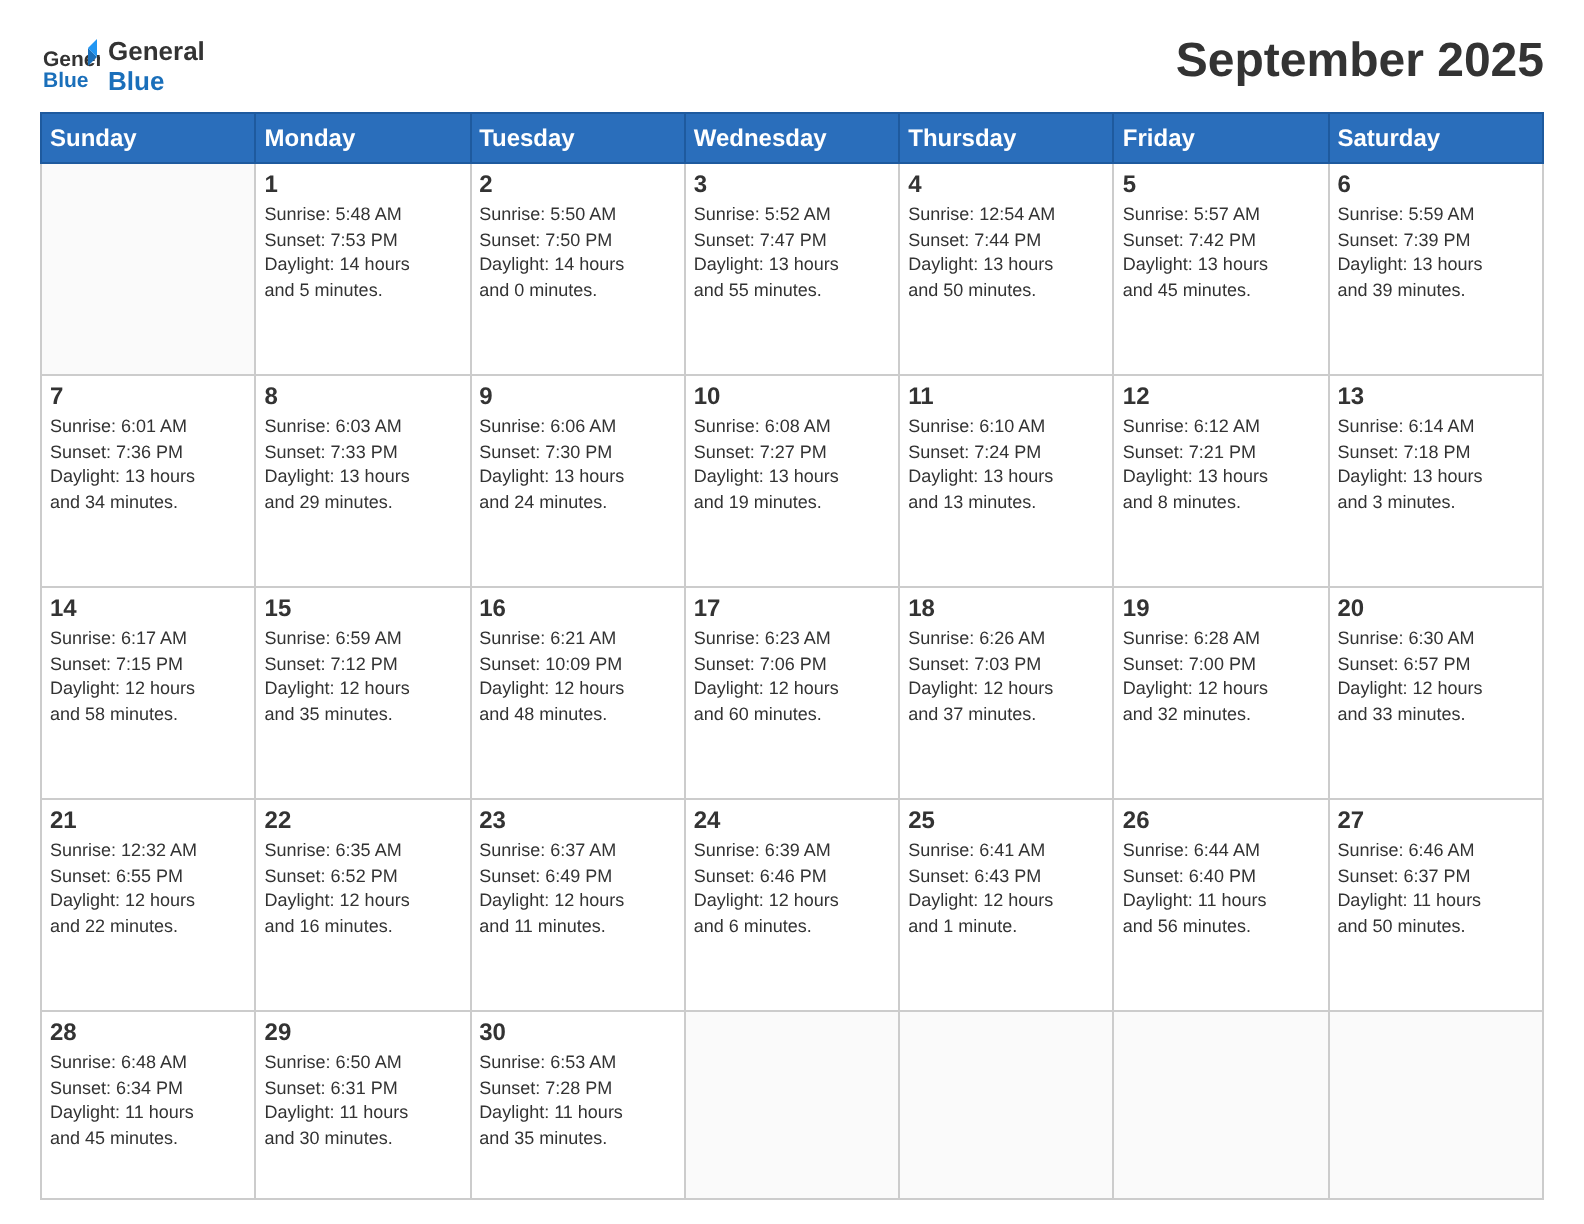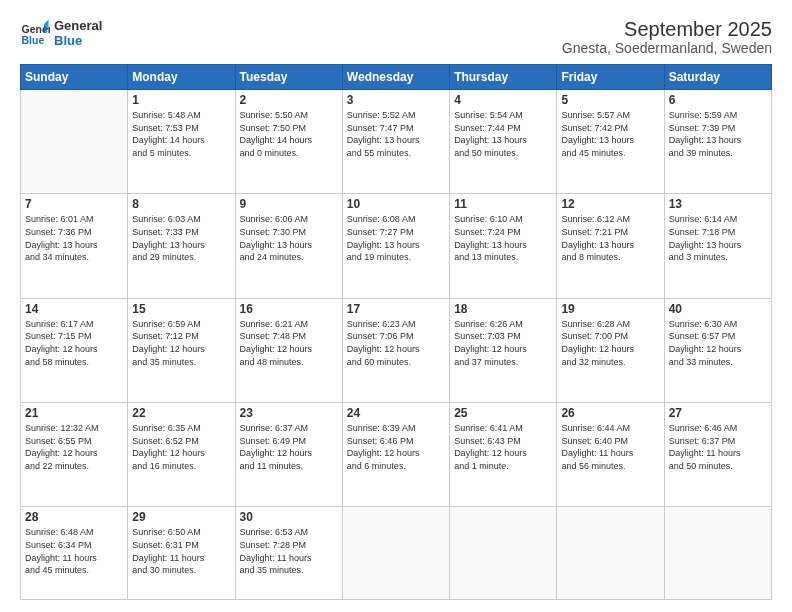--- a/index.html
+++ b/index.html
@@ -29,24 +29,25 @@
       gap: 4px;
     }
     .logo-icon {
       width: 30px;
       height: 30px;
     }
     .title-block {
       text-align: right;
     }
     .month-title {
-      font-size: 20px;
-      font-weight: normal;
+      font-size: 24px;
+      font-weight: bold;
       color: #333;
       line-height: 1.1;
+      text-align: center;
     }
     .subtitle {
       font-size: 14px;
       color: #555;
     }
     .calendar {
       flex: 1;
       border: 1px solid #ccc;
       border-collapse: collapse;
       width: 100%;
@@ -99,21 +100,20 @@
         <path d="M32 8 L38 14 L32 20 Z" fill="#1a6fba"></path>
         <path d="M32 8 L38 2 L38 14 Z" fill="#2196f3"></path>
       </svg>
       <div>
         <div style="font-size:13px;font-weight:bold;color:#333;">General</div>
         <div style="font-size:13px;font-weight:bold;color:#1a6fba;">Blue</div>
       </div>
     </div>
     <div class="title-block">
       <div class="month-title">September 2025</div>
-      <div class="subtitle">Gnesta, Soedermanland, Sweden</div>
     </div>
   </div>
 
   <table class="calendar">
     <thead>
       <tr>
 
       <th>Sunday</th>
           <th>Monday</th>
           <th>Tuesday</th>
@@ -134,21 +134,21 @@
           <td>
             <span class="day-num">2</span>
             <div class="day-info"><span>Sunrise: 5:50 AM</span><br><span>Sunset: 7:50 PM</span><br><span>Daylight: 14 hours</span><br><span>and 0 minutes.</span></div>
           </td>
           <td>
             <span class="day-num">3</span>
             <div class="day-info"><span>Sunrise: 5:52 AM</span><br><span>Sunset: 7:47 PM</span><br><span>Daylight: 13 hours</span><br><span>and 55 minutes.</span></div>
           </td>
           <td>
             <span class="day-num">4</span>
-            <div class="day-info"><span>Sunrise: 5:54 AM</span><br><span>Sunset: 7:44 PM</span><br><span>Daylight: 13 hours</span><br><span>and 50 minutes.</span></div>
+            <div class="day-info"><span>Sunrise: 12:54 AM</span><br><span>Sunset: 7:44 PM</span><br><span>Daylight: 13 hours</span><br><span>and 50 minutes.</span></div>
           </td>
           <td>
             <span class="day-num">5</span>
             <div class="day-info"><span>Sunrise: 5:57 AM</span><br><span>Sunset: 7:42 PM</span><br><span>Daylight: 13 hours</span><br><span>and 45 minutes.</span></div>
           </td>
           <td>
             <span class="day-num">6</span>
             <div class="day-info"><span>Sunrise: 5:59 AM</span><br><span>Sunset: 7:39 PM</span><br><span>Daylight: 13 hours</span><br><span>and 39 minutes.</span></div>
           </td>
         </tr>
@@ -186,36 +186,36 @@
           <td>
             <span class="day-num">14</span>
             <div class="day-info"><span>Sunrise: 6:17 AM</span><br><span>Sunset: 7:15 PM</span><br><span>Daylight: 12 hours</span><br><span>and 58 minutes.</span></div>
           </td>
           <td>
             <span class="day-num">15</span>
             <div class="day-info"><span>Sunrise: 6:59 AM</span><br><span>Sunset: 7:12 PM</span><br><span>Daylight: 12 hours</span><br><span>and 35 minutes.</span></div>
           </td>
           <td>
             <span class="day-num">16</span>
-            <div class="day-info"><span>Sunrise: 6:21 AM</span><br><span>Sunset: 7:48 PM</span><br><span>Daylight: 12 hours</span><br><span>and 48 minutes.</span></div>
+            <div class="day-info"><span>Sunrise: 6:21 AM</span><br><span>Sunset: 10:09 PM</span><br><span>Daylight: 12 hours</span><br><span>and 48 minutes.</span></div>
           </td>
           <td>
             <span class="day-num">17</span>
             <div class="day-info"><span>Sunrise: 6:23 AM</span><br><span>Sunset: 7:06 PM</span><br><span>Daylight: 12 hours</span><br><span>and 60 minutes.</span></div>
           </td>
           <td>
             <span class="day-num">18</span>
             <div class="day-info"><span>Sunrise: 6:26 AM</span><br><span>Sunset: 7:03 PM</span><br><span>Daylight: 12 hours</span><br><span>and 37 minutes.</span></div>
           </td>
           <td>
             <span class="day-num">19</span>
             <div class="day-info"><span>Sunrise: 6:28 AM</span><br><span>Sunset: 7:00 PM</span><br><span>Daylight: 12 hours</span><br><span>and 32 minutes.</span></div>
           </td>
           <td>
-            <span class="day-num">40</span>
+            <span class="day-num">20</span>
             <div class="day-info"><span>Sunrise: 6:30 AM</span><br><span>Sunset: 6:57 PM</span><br><span>Daylight: 12 hours</span><br><span>and 33 minutes.</span></div>
           </td>
         </tr>
         <tr>
           <td>
             <span class="day-num">21</span>
             <div class="day-info"><span>Sunrise: 12:32 AM</span><br><span>Sunset: 6:55 PM</span><br><span>Daylight: 12 hours</span><br><span>and 22 minutes.</span></div>
           </td>
           <td>
             <span class="day-num">22</span>

